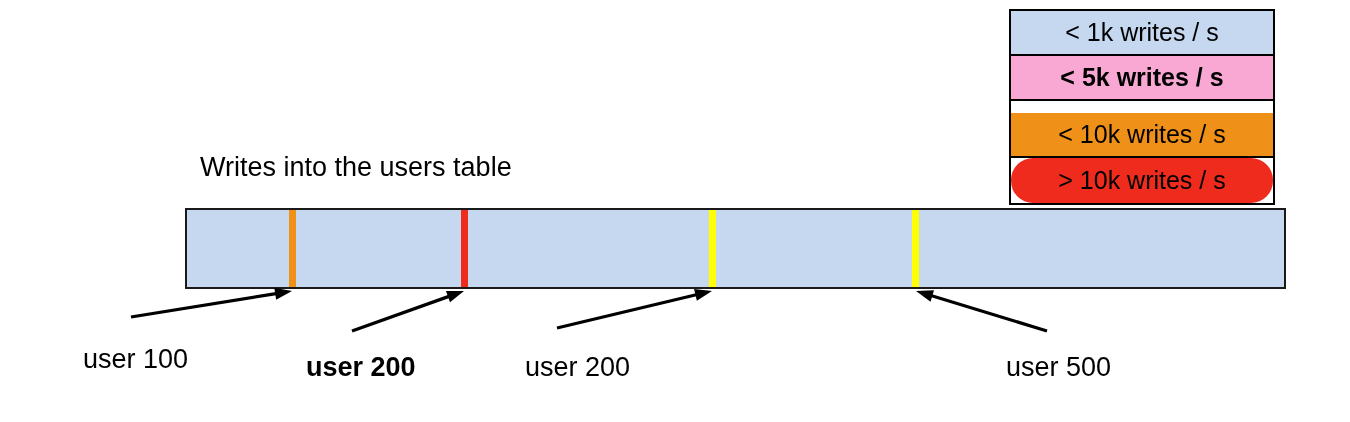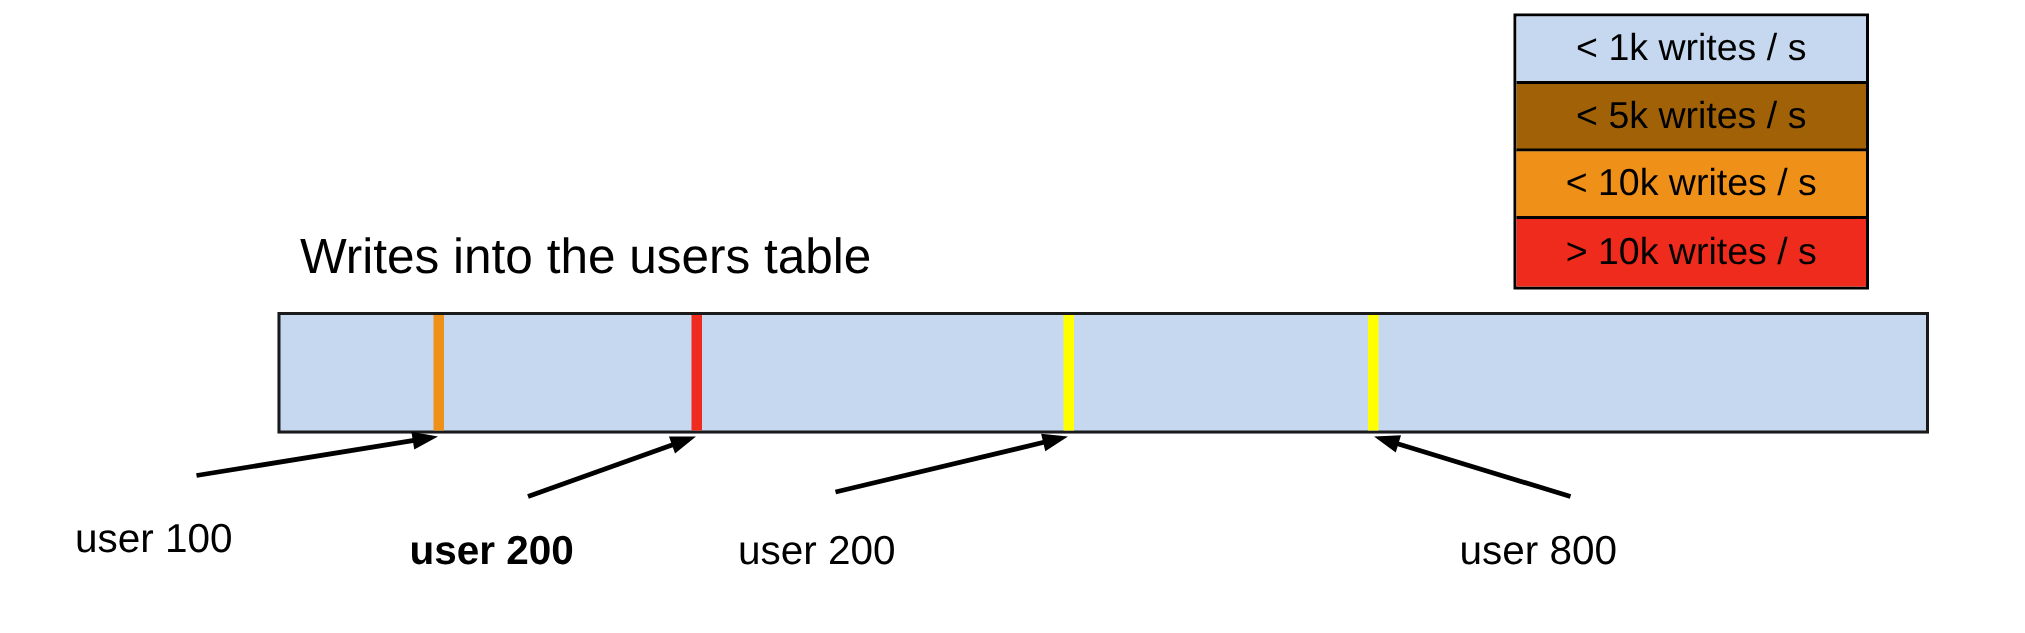--- a/index.html
+++ b/index.html
@@ -14,45 +14,45 @@
     background: #ffffff;
     font-family: "Liberation Sans", sans-serif;
     overflow: hidden;
   }
 
   
   #legend {
     position: absolute;
     left: 1009px;
     top: 9px;
-    width: 237px;
+    width: 266px;
     border: 2px solid #000000;
     box-sizing: border-box;
     background: #ffffff;
   }
   .legend-row {
     height: 45px;
     box-sizing: border-box;
     border-bottom: 2px solid #000000;
     display: flex;
     align-items: center;
     justify-content: center;
     font-size: 25px;
     color: #000000;
     line-height: 1;
     white-space: nowrap;
   }
-  .legend-row:last-child { border-bottom: none; }
+  .legend-row:last-child { border-bottom: none; border-radius: 22px; }
 
   
   #title {
     position: absolute;
     left: 200px;
     top: 152px;
-    font-size: 33px;
+    font-size: 27px;
     color: #000000;
     white-space: nowrap;
     text-align: center;
   }
 
   
   #bar {
     position: absolute;
     left: 185px;
     top: 208px;
@@ -78,35 +78,36 @@
     height: 422px;
     pointer-events: none;
   }
 
   
   .user-label {
     position: absolute;
     font-size: 27px;
     color: #000000;
     white-space: nowrap;
+    margin-left: 33px;
   }
 </style>
 </head>
 <body>
 
 <div id="canvas">
 
   <div id="legend">
     <div class="legend-row" style="background: rgb(197, 216, 239);">
       <span>&lt; 1k writes / s</span>
     </div>
-    <div class="legend-row" style="background: #a16207;">
+    <div class="legend-row" style="background: #f9a8d4; font-weight: bold;">
       <span>&lt; 5k writes / s</span>
     </div>
-    <div class="legend-row" style="background: rgb(239, 144, 24);">
+    <div class="legend-row" style="background: rgb(239, 144, 24); margin-top: 12px;">
       <span>&lt; 10k writes / s</span>
     </div>
     <div class="legend-row" style="background: rgb(238, 43, 28);">
       <span>&gt; 10k writes / s</span>
     </div>
   </div>
 
   <div id="title">Writes into the users table</div>
 
   <div id="bar" style="left: 185px; top: 208px; width: 1101px; height: 81px; background: rgb(197, 216, 239); border-color: rgb(26, 26, 26);">
@@ -123,15 +124,15 @@
       <polygon points="464,291 450.0084058848767,302.36817021853767 445.9723691208988,291.06726727939963" fill="#000000"></polygon>
       <line x1="557" y1="328" x2="699.3552719664435" y2="294.0184189499457" stroke="#000000" stroke-width="3.2"></line>
       <polygon points="712,291 696.8577028560934,300.78319156541664 694.0714699792205,289.11113491905684" fill="#000000"></polygon>
       <line x1="1047" y1="331" x2="928.4333069704576" y2="294.79642960930005" stroke="#000000" stroke-width="3.2"></line>
       <polygon points="916,291 934.01113816566,290.22611242579654 930.5067416032291,301.70301116775744" fill="#000000"></polygon>
     </svg>
 
   <div class="user-label" style="left: 50px; top: 344px;">user 100</div>
   <div class="user-label" style="left: 273px; top: 352px; font-weight: bold;">user 200</div>
   <div class="user-label" style="left: 492px; top: 352px;">user 200</div>
-  <div class="user-label" style="left: 973px; top: 352px;">user 800</div>
+  <div class="user-label" style="left: 973px; top: 352px;">user 500</div>
 
 </div>
 
 </body></html>

